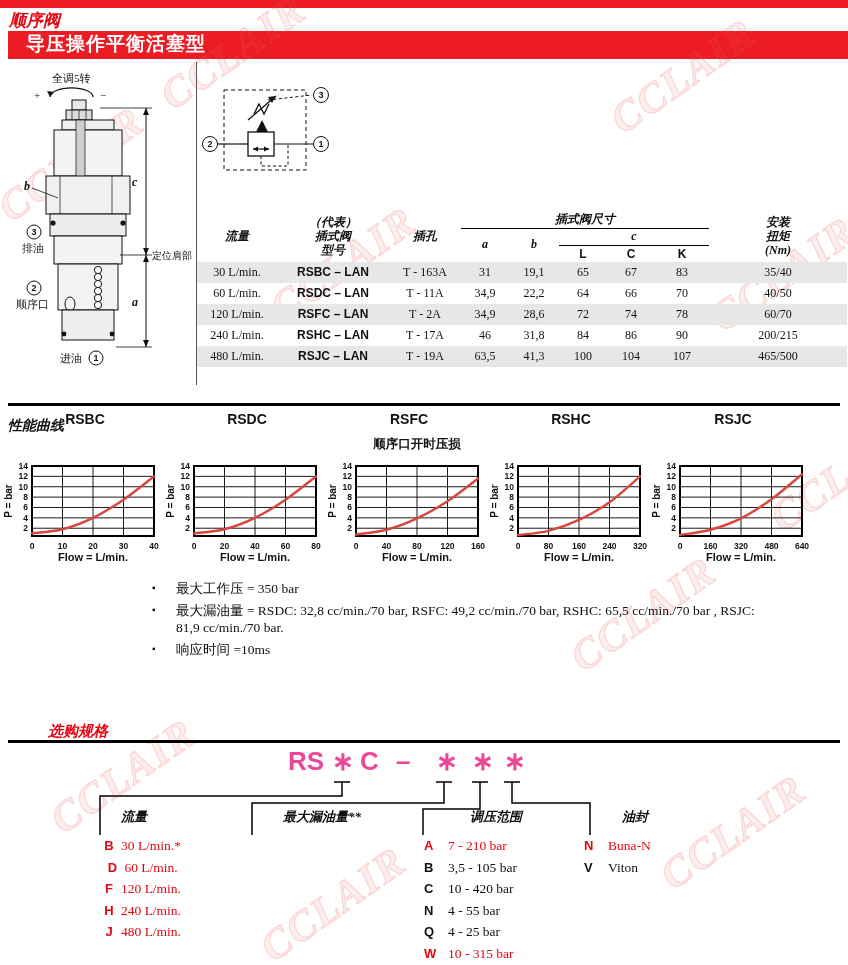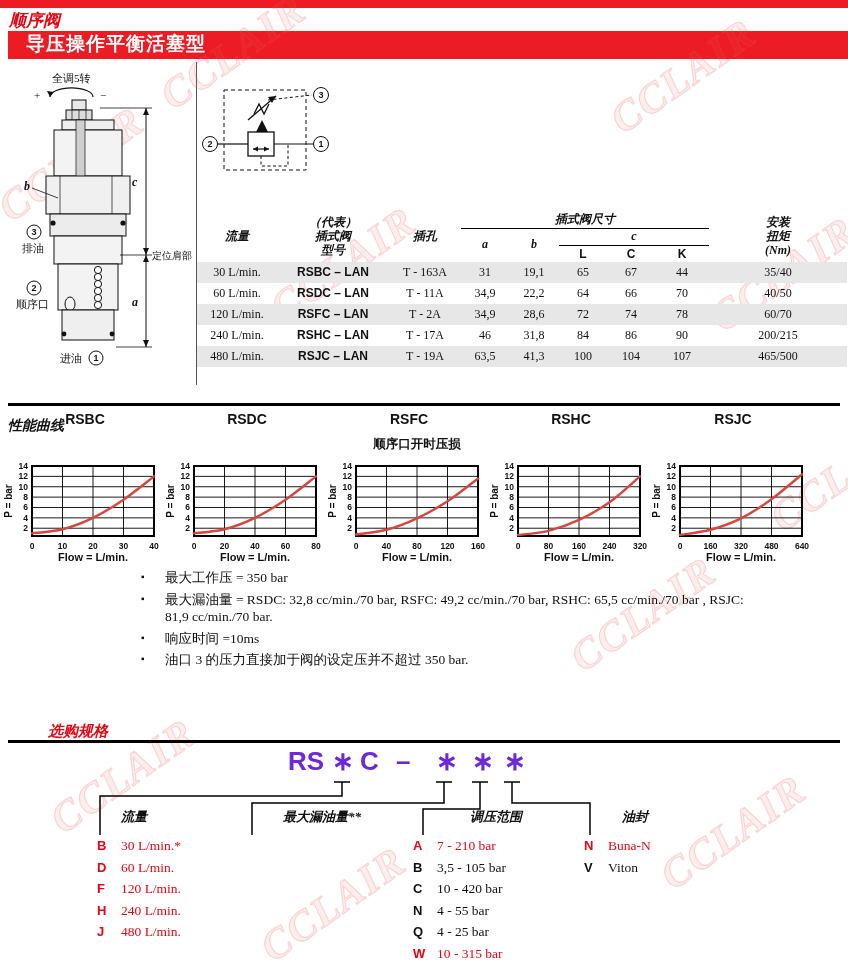--- a/index.html
+++ b/index.html
@@ -32,35 +32,35 @@
   .perf-rule{position:absolute;left:8px;top:403px;width:832px;height:3px;background:#000;}
   .chart-titles{position:absolute;left:4px;top:411px;width:840px;display:flex;}
   .chart-titles div{width:162px;text-align:center;font:bold 14px "Liberation Sans",sans-serif;}
   .perf-sub{position:absolute;left:317px;top:436px;width:200px;text-align:center;
             font:bold 12.5px "Liberation Serif",serif;}
   .chart-svg{position:absolute;top:452px;}
   .tick{font:bold 8.5px "Liberation Sans",sans-serif;fill:#111;}
   .axis{font:bold 10px "Liberation Sans",sans-serif;fill:#111;}
   .axis-x{font:bold 11px "Liberation Sans",sans-serif;fill:#111;}
   
-  .notes{position:absolute;left:160px;top:564px;width:592px;margin:5px;padding:0;list-style:none;}
+  .notes{position:absolute;left:160px;top:564px;width:592px;margin:16px;padding:0;list-style:none;}
   .notes li{position:relative;font:13.5px "Liberation Serif",serif;line-height:1.3;margin-bottom:4px;}
   .notes li::before{content:"▪";position:absolute;left:-24px;top:1px;font-size:10px;}
   
   .order-title{position:absolute;left:8px;top:722px;font:italic bold 15px "Liberation Serif",serif;color:var(--red);margin-left:40px;}
   .order-rule{position:absolute;left:8px;top:740px;width:832px;height:2.5px;background:#000;}
-  .code-part{position:absolute;top:746px;font:bold 26px "Liberation Sans",sans-serif;color:#6d28d9;}
+  .code-part{position:absolute;top:746px;font:bold 26px "Liberation Sans",sans-serif;color:#ec4899;}
   .cp-rs{left:288px;} .cp-a1{left:332px;} .cp-c{left:360px;} .cp-dash{left:396px;}
   .cp-a2{left:436px;} .cp-a3{left:472px;} .cp-a4{left:504px;}
   .connector-svg{position:absolute;left:0;top:776px;}
   .grp-label{position:absolute;top:808px;text-align:center;font:italic bold 13px "Liberation Serif",serif;}
   .gl-flow{left:94px;width:80px;} .gl-ctrl{left:247px;width:150px;}
   .gl-press{left:436px;width:120px;} .gl-seal{left:597px;width:76px;}
   .opt-col{position:absolute;top:834px;}
-  .oc-flow{left:97px;} .oc-ctrl{left:253px;} .oc-press{left:413px;} .oc-seal{left:584px;}
+  .oc-flow{left:97px;text-align:center;} .oc-ctrl{left:253px;} .oc-press{left:424px;} .oc-seal{left:584px;}
   .opt-row{line-height:21.5px;white-space:nowrap;}
   .opt-code{display:inline-block;width:24px;font:bold 13px "Liberation Sans",sans-serif;}
   .opt-val{font:13.5px "Liberation Serif",serif;}
   .opt-row.red .opt-code,.opt-row.red .opt-val{color:var(--red);}
   
   .wm{position:absolute;transform:rotate(-35deg);font:italic bold 42px "Liberation Serif",serif;
       letter-spacing:2px;color:rgba(235,90,90,0.10);-webkit-text-stroke:1.2px rgba(235,90,90,0.22);
       pointer-events:none;user-select:none;}
   :root{--accent:#ed1c24;--red:#e30613;--stripe:#e7e7e7;}
 </style>
@@ -207,21 +207,21 @@
     </thead>
     <tbody>
         <tr class="stripe">
           <td>30 L/min.</td>
           <td class="model">RSBC – LAN</td>
           <td>T - 163A</td>
           <td>31</td>
           <td>19,1</td>
           <td>65</td>
           <td>67</td>
-          <td>44</td>
+          <td>83</td>
           <td>35/40</td>
         </tr>
         <tr>
           <td>60 L/min.</td>
           <td class="model">RSDC – LAN</td>
           <td>T - 11A</td>
           <td>34,9</td>
           <td>22,2</td>
           <td>64</td>
           <td>66</td>
@@ -407,21 +407,20 @@
       <rect x="28" y="14" width="122" height="70" fill="none" stroke="#000" stroke-width="2"></rect>
       <path d="M28,82.96296296296296C33.083333333333336,82.09876543209876 48.333333333333336,80.5432098765432 58.5,77.77777777777777C68.66666666666667,75.01234567901234 78.83333333333333,71.46913580246914 89,66.37037037037038C99.16666666666667,61.271604938271615 109.33333333333333,54.53086419753087 119.5,47.18518518518518C129.66666666666666,39.8395061728395 144.91666666666666,26.44444444444444 150,22.29629629629629" fill="none" stroke="#d8453c" stroke-width="2.4" stroke-linecap="round"></path>
       <text transform="translate(8,49) rotate(-90)" text-anchor="middle" class="axis">P = bar</text>
       <text x="89" y="109" text-anchor="middle" class="axis-x">Flow = L/min.</text>
     </svg>
 
   <ul class="notes">
       <li>最大工作压 = 350 bar</li>
       <li>最大漏油量 = RSDC: 32,8 cc/min./70 bar, RSFC: 49,2 cc/min./70 bar, RSHC: 65,5 cc/min./70 bar , RSJC: 81,9 cc/min./70 bar.</li>
       <li>响应时间 =10ms</li>
-      <li>油口 3 的压力直接加于阀的设定压并不超过 350 bar.</li>
     </ul>
 
   <div class="order-title">选购规格</div>
   <div class="order-rule"></div>
   <span class="code-part cp-rs">RS</span>
   <span class="code-part cp-a1">∗</span>
   <span class="code-part cp-c">C</span>
   <span class="code-part cp-dash">–</span>
   <span class="code-part cp-a2">∗</span>
   <span class="code-part cp-a3">∗</span>

